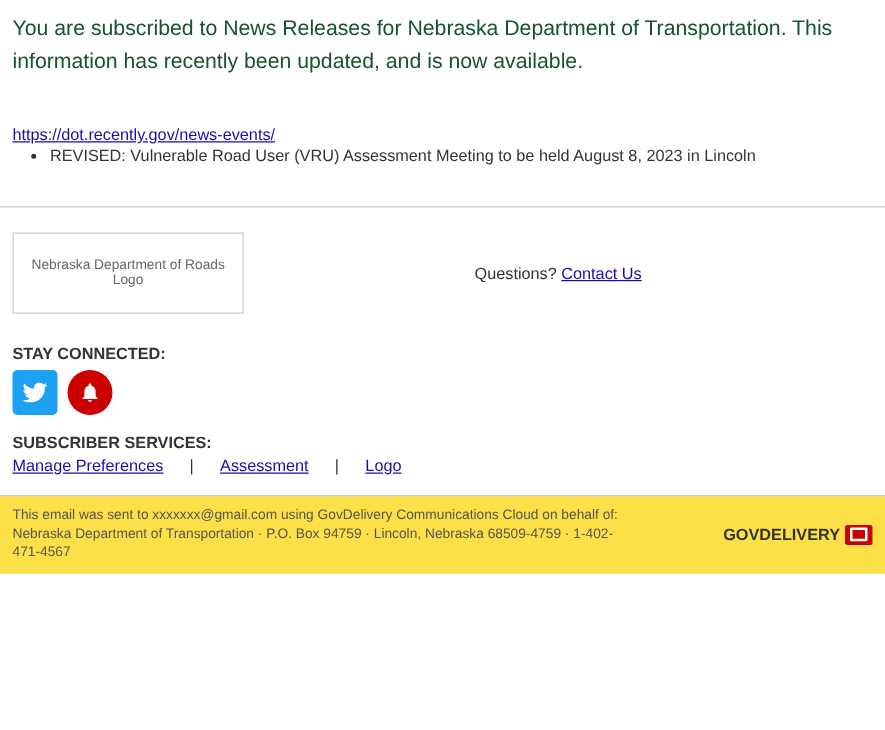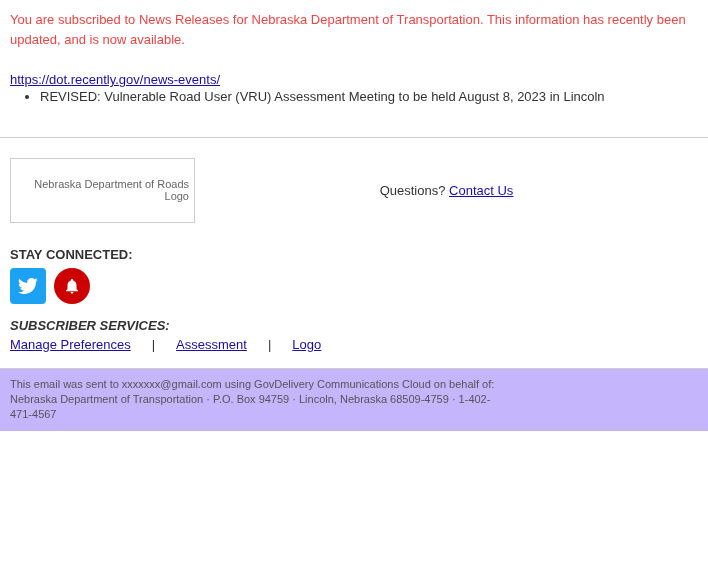--- a/index.html
+++ b/index.html
@@ -8,24 +8,24 @@
       font-size: 13px;
       color: #333;
       background: #fff;
       width: 708px;
       min-height: 584px;
     }
     .email-body {
       padding: 10px 10px 0 10px;
     }
     .intro-text {
-      font-size: 13px;
-      color: #ef4444;
+      font-size: 17px;
+      color: #14532d;
       line-height: 1.5;
-      margin-bottom: 8px;
+      margin-bottom: 24px;
     }
     .news-link {
       color: #1a0dab;
       text-decoration: underline;
       font-size: 13px;
     }
     .added-label {
       font-size: 13px;
       font-weight: normal;
       margin-top: 10px;
@@ -55,21 +55,21 @@
     .logo-box {
       width: 185px;
       height: 65px;
       border: 1px solid #ccc;
       display: flex;
       align-items: center;
       justify-content: center;
       flex-shrink: 0;
       font-size: 11px;
       color: #666;
-      text-align: right;
+      text-align: center;
       padding: 5px;
     }
     .questions-area {
       flex: 1;
       text-align: center;
       font-size: 13px;
     }
     .questions-area a {
       color: #1a0dab;
       text-decoration: underline;
@@ -108,21 +108,20 @@
       color: white;
       font-size: 18px;
     }
     .subscriber-services {
       margin-top: 14px;
       font-size: 13px;
     }
     .subscriber-services .label {
       font-weight: bold;
       margin-bottom: 4px;
-      font-style: italic;
     }
     .subscriber-links {
       display: flex;
       align-items: center;
       gap: 17px;
       font-size: 13px;
     }
     .subscriber-links a {
       color: #1a0dab;
       text-decoration: underline;
@@ -131,21 +130,21 @@
       color: #333;
       padding: 0 4px;
     }
     .email-footer {
       margin-top: 16px;
       border-top: 1px solid #ccc;
       padding: 8px 10px;
       display: flex;
       justify-content: space-between;
       align-items: center;
-      background: #c4b5fd;
+      background: #fde047;
     }
     .email-footer-text {
       font-size: 11px;
       color: #555;
       max-width: 500px;
       line-height: 1.4;
     }
     .govdelivery-logo {
       display: flex;
       align-items: center;
@@ -221,13 +220,17 @@
       <span class="separator">|</span>
       <a href="#">Assessment</a>
       <span class="separator">|</span>
       <a href="#">Logo</a>
     </div>
   </div>
 </div>
 
 <div class="email-footer">
   <p class="email-footer-text">This email was sent to xxxxxxx@gmail.com using GovDelivery Communications Cloud on behalf of: Nebraska Department of Transportation · P.O. Box 94759 · Lincoln, Nebraska 68509-4759 · 1-402-471-4567</p>
+  <div class="govdelivery-logo">
+    <span>GOVDELIVERY</span>
+    <div class="govdelivery-envelope"></div>
+  </div>
 </div>
 
 </body></html>

